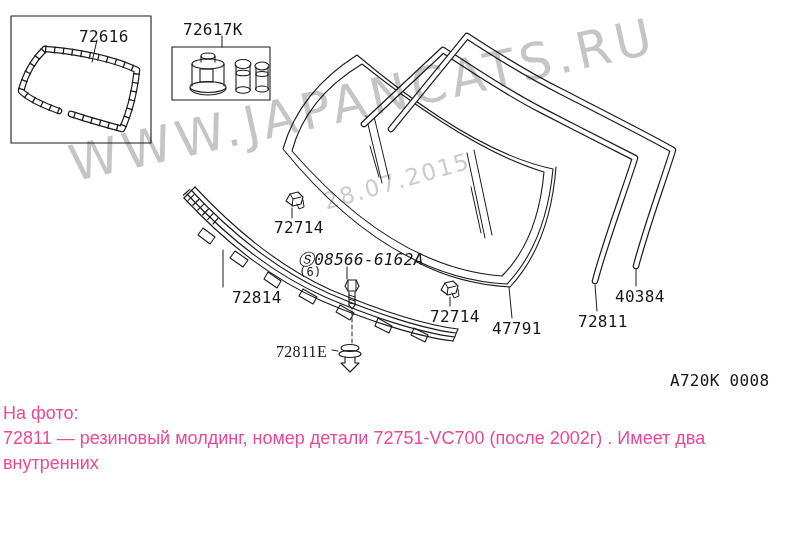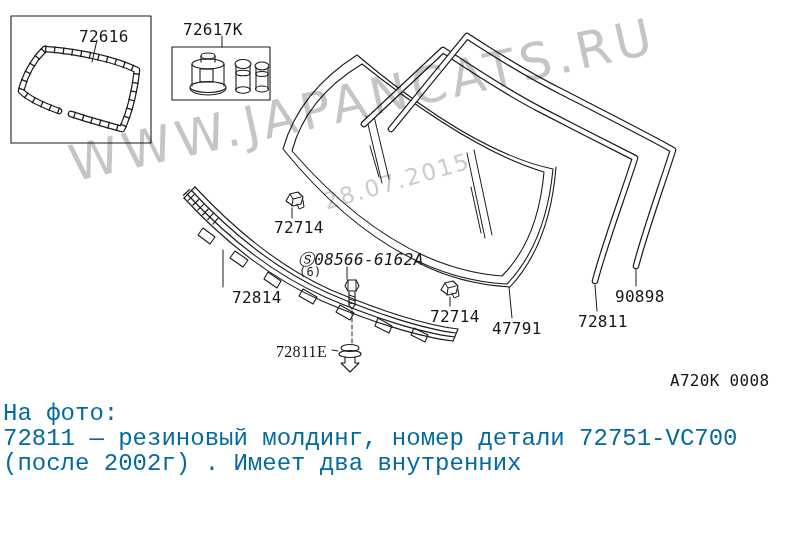--- a/index.html
+++ b/index.html
@@ -27,21 +27,21 @@
   }
   .wm-main{
     left:70px;top:136px;font-size:50px;letter-spacing:5px;color:#c5c5c5;
     transform:rotate(-12.5deg);transform-origin:0 50%;
   }
   .wm-date{
     left:324px;top:189px;font-size:23px;letter-spacing:2px;color:#cbcbcb;
     transform:rotate(-16deg);transform-origin:0 50%;
   }
   .desc{position:absolute;left:3px;top:401px;width:794px;}
-  .desc p{margin:0;font-size:24px;line-height:25px;color:#0369a1;font-family:Liberation Mono, monospace;}
+  .desc p{margin:0;font-size:18px;line-height:25px;color:#ec4899;}
 </style>
 </head>
 <body>
 
 <div class="stage">
 
   <svg width="800" height="400" viewBox="0 0 800 400">
 
     <g>
       <rect x="11" y="16" width="140" height="127" fill="#ffffff" class="ln" stroke-width="1.6"></rect>
@@ -163,21 +163,21 @@
       <div class="part-label" style="left: 79px; top: 27px;">72616</div>
       <div class="part-label" style="left: 183px; top: 20px; text-align: center;">72617K</div>
       <div class="part-label" style="left: 274px; top: 218px;">72714</div>
       <div class="part-label" style="left: 298px; top: 250px; font-style: italic;">Ⓢ08566-6162A</div>
       <div class="part-label part-label--small" style="left: 299px; top: 265px;">(6)</div>
       <div class="part-label" style="left: 204px; top: 288px; margin-left: 28px;">72814</div>
       <div class="part-label" style="left: 276px; top: 343px; font-family: Liberation Serif, serif;">72811E</div>
       <div class="part-label" style="left: 430px; top: 307px;">72714</div>
       <div class="part-label" style="left: 492px; top: 319px;">47791</div>
       <div class="part-label" style="left: 578px; top: 312px;">72811</div>
-      <div class="part-label" style="left: 615px; top: 287px;">90898</div>
+      <div class="part-label" style="left: 615px; top: 287px;">40384</div>
       <div class="part-label" style="left: 670px; top: 371px;">A720K 0008</div>
     </div>
 
   <div class="wm wm-main">WWW.JAPANCATS.RU</div>
   <div class="wm wm-date">28.07.2015</div>
 
   <div class="desc">
     <p>На фото:</p>
     <p>72811 — резиновый молдинг, номер детали 72751-VC700 (после 2002г) . Имеет два внутренних</p>
 

